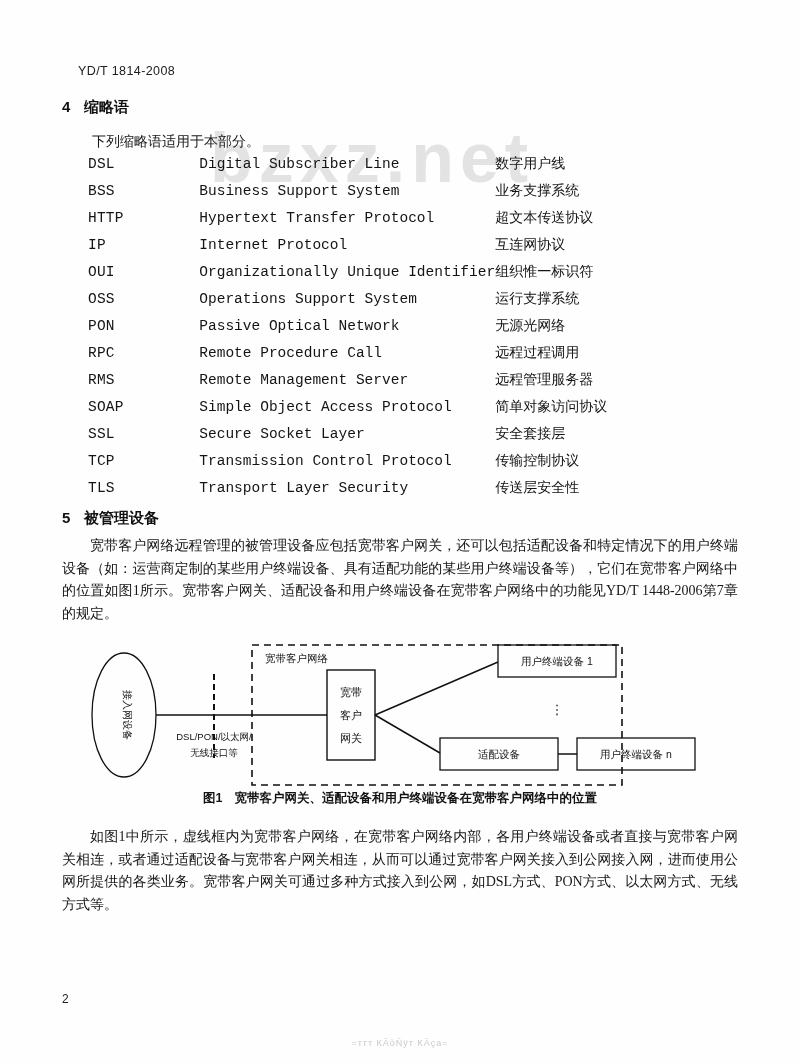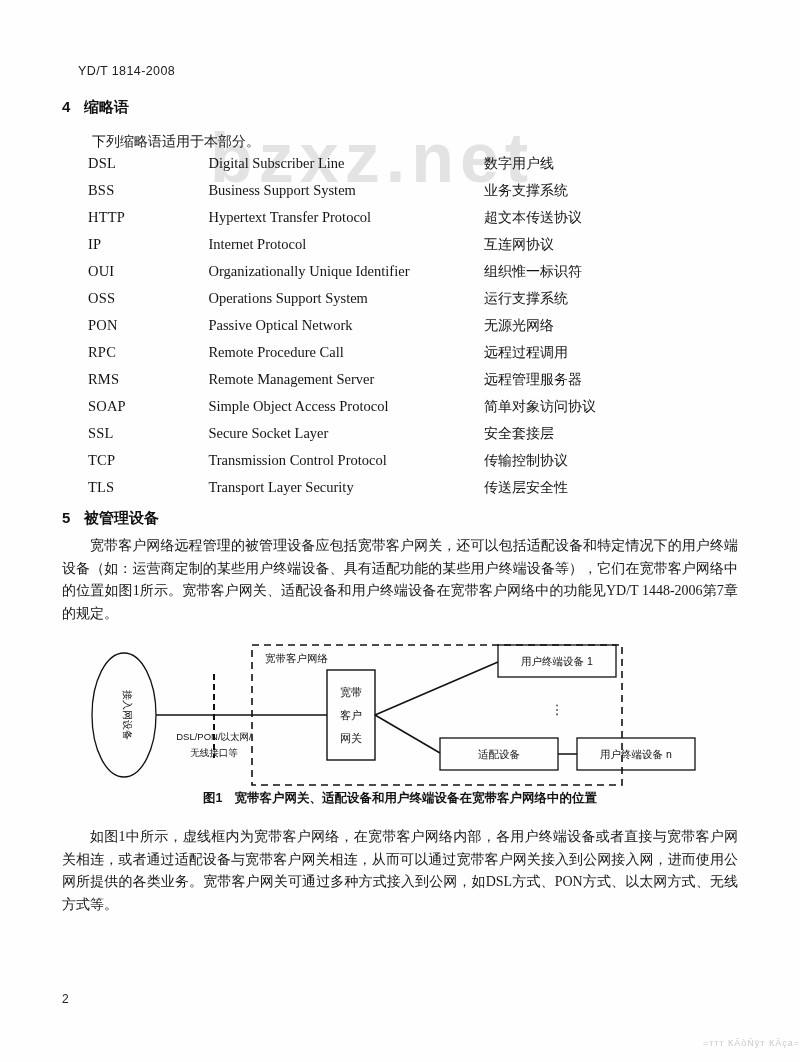--- a/index.html
+++ b/index.html
@@ -76,20 +76,21 @@
     width: 600px;
     border-collapse: collapse;
   }
   #abbr-table td {
     padding: 0;
     height: 27px;
     vertical-align: middle;
     font-size: 14.5px;
     color: #141414;
     white-space: nowrap;
+    font-family: Liberation Mono, monospace;
   }
   #abbr-table td.col-abbr   { width: 118px; letter-spacing: .2px; }
   #abbr-table td.col-en     { width: 270px; }
   #abbr-table td.col-zh     { width: 200px; font-size: 14px; }
 
   
   .para {
     position: absolute;
     left: 62px;
     width: 676px;
@@ -130,21 +131,21 @@
     top: 992px;
     font-family: "Liberation Sans", sans-serif;
     font-size: 12px;
     color: #222;
   }
   #footer-artifact {
     position: absolute;
     left: 0;
     top: 1038px;
     width: 800px;
-    text-align: right;
+    text-align: center;
     font-family: "Liberation Sans", sans-serif;
     font-size: 9px;
     color: #c9c9c9;
     letter-spacing: 1px;
     user-select: none;
   }
 
   
   text {
     font-family: "Liberation Sans", sans-serif;

